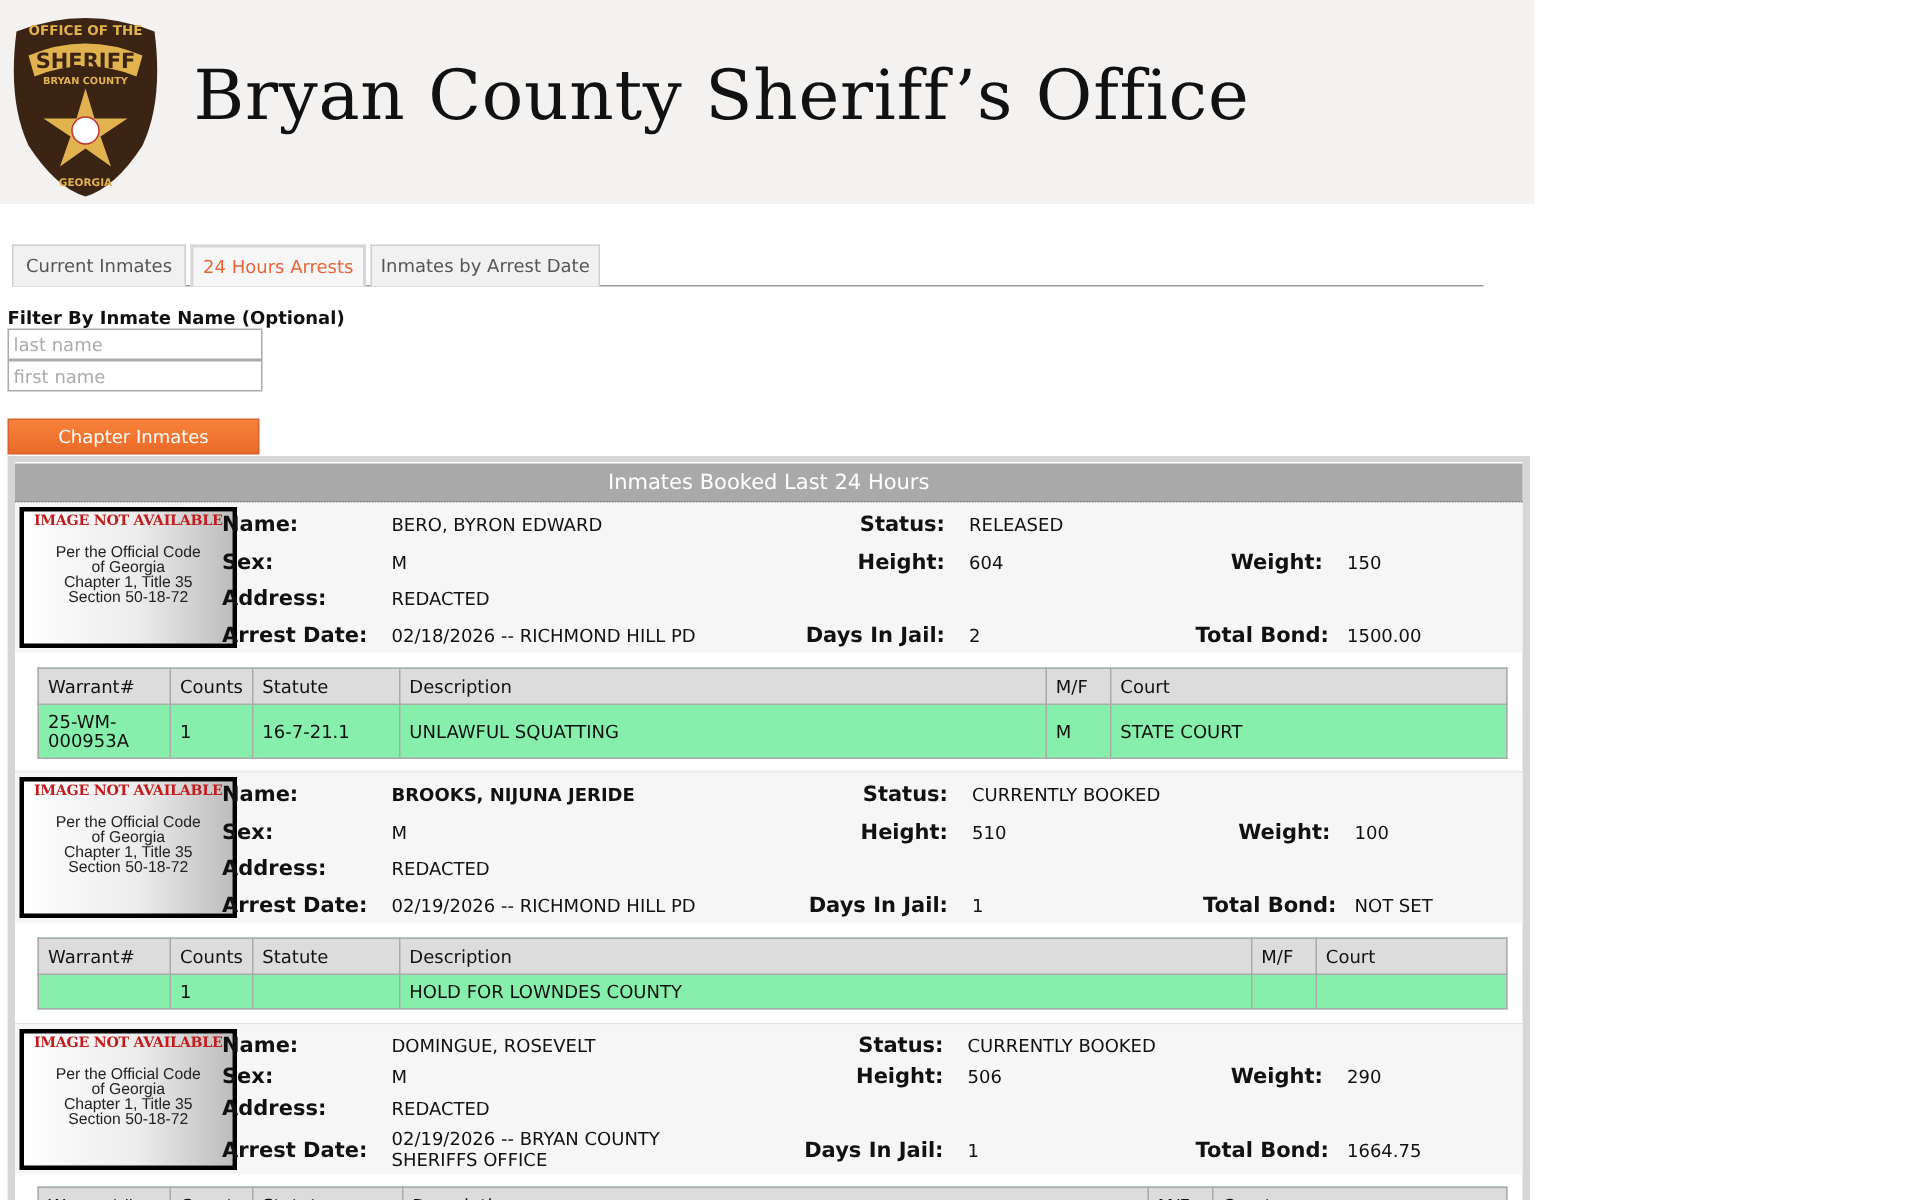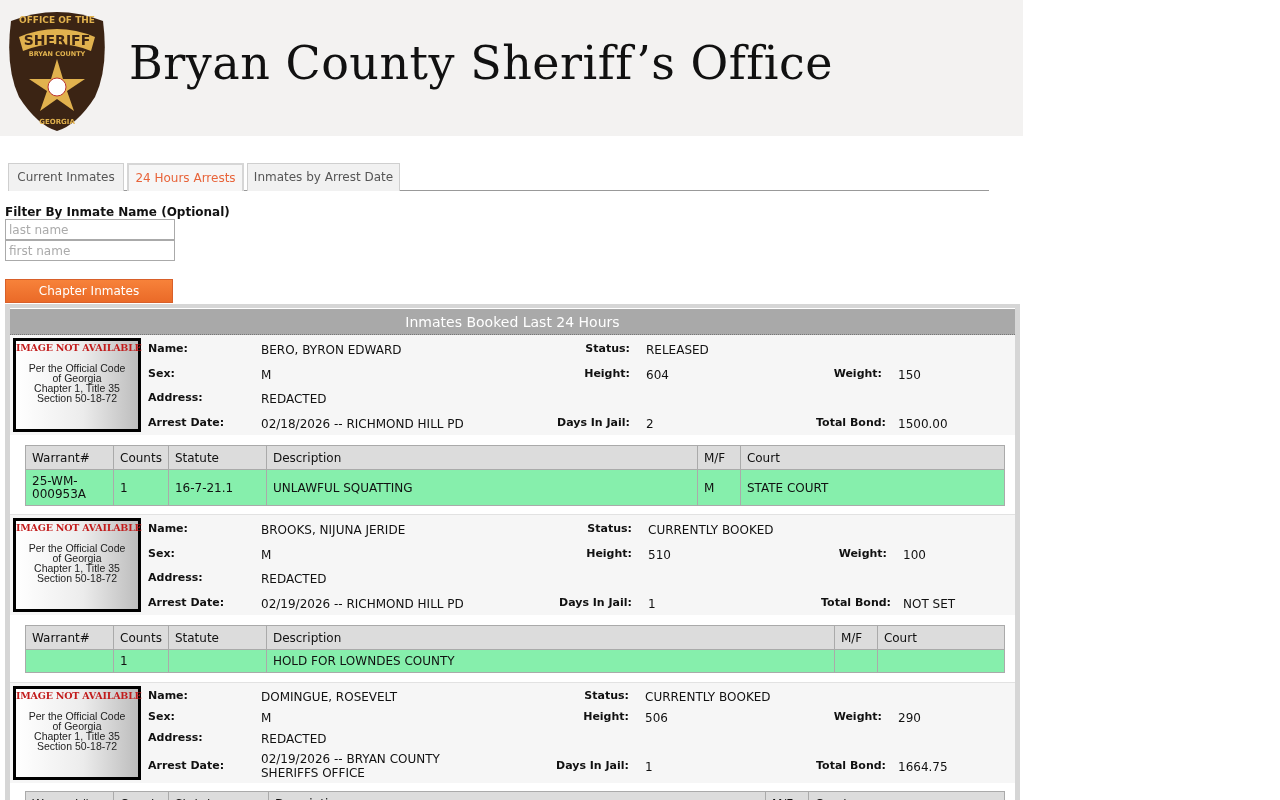--- a/index.html
+++ b/index.html
@@ -50,28 +50,28 @@
   }
   .results-inner { background: #fff; width: 1005px; height: 100%; position: relative; }
   .results-head {
     height: 27px; background: #a9a9a9; color: #fff; text-align: center;
     font-size: 14px; line-height: 26px; border-bottom: 1px dotted #777;
     border-top: 1px solid #fff;
   }
   .inmate { position: relative; width: 1005px; }
   .inmate-info { position: relative; background: #f6f6f6; }
   .photo {
-    position: absolute; left: 3px; top: 3px; width: 128px; height: 94px;
+    position: absolute; left: 3px; top: 3px; width: 145px; height: 94px;
     border: 3px solid #000;
     background: linear-gradient(90deg, #ffffff 0%, #ececec 55%, #bdbdbd 100%);
     text-align: center; padding-top: 1px;
   }
   .photo .na { color: #c21c1c; font-family: "DejaVu Serif", serif; font-weight: bold; font-size: 9.5px; letter-spacing: -0.2px; white-space: nowrap; }
   .photo .code { color: #222; font-family: "Liberation Sans", sans-serif; font-size: 10.5px; line-height: 10px; margin-top: 10px; }
-  .lbl { position: absolute; font-weight: bold; font-size: 11px; white-space: nowrap; }
+  .lbl { position: absolute; font-weight: bold; font-size: 14px; white-space: nowrap; }
   .lbl.r { text-align: right; }
   .val { position: absolute; font-size: 12px; white-space: nowrap; color: #111; }
   .charges { position: absolute; left: 15px; border-collapse: collapse; font-size: 12px; background: #86efac; }
   .charges th, .charges td { border: 1px solid #aaa; padding: 0 6px; text-align: left; font-weight: normal; }
   .charges th { background: #dcdcdc; height: 24px; }
   .charges td { height: 23px; }
   .sep { position: absolute; left: 0; width: 1005px; height: 1px; background: #e2e2e2; }
 </style>
 </head>
 <body>
@@ -166,21 +166,21 @@
         <div class="photo">
           <div class="na">IMAGE NOT AVAILABLE</div>
           <div class="code">
             <div>Per the Official Code</div>
               <div>of Georgia</div>
               <div>Chapter 1, Title 35</div>
               <div>Section 50-18-72</div>
           </div>
         </div>
         <span class="lbl" style="left:138px;top:7px;">Name:</span>
-        <span class="val" style="left:251px;top:8px;">BROOKS, NIJUNA JERIDE</span>
+        <span class="val" style="left:251px;top:8px;font-weight:bold;">BROOKS, NIJUNA JERIDE</span>
         <span class="lbl r" style="left:522px;top:7px;width:100px;">Status:</span>
         <span class="val" style="left:638px;top:8px;">CURRENTLY BOOKED</span>
 
         <span class="lbl" style="left:138px;top:32px;">Sex:</span>
         <span class="val" style="left:251px;top:33px;">M</span>
         <span class="lbl r" style="left:522px;top:32px;width:100px;">Height:</span>
         <span class="val" style="left:638px;top:33px;">510</span>
         <span class="lbl r" style="left:777px;top:32px;width:100px;">Weight:</span>
         <span class="val" style="left:893px;top:33px;">100</span>
 

